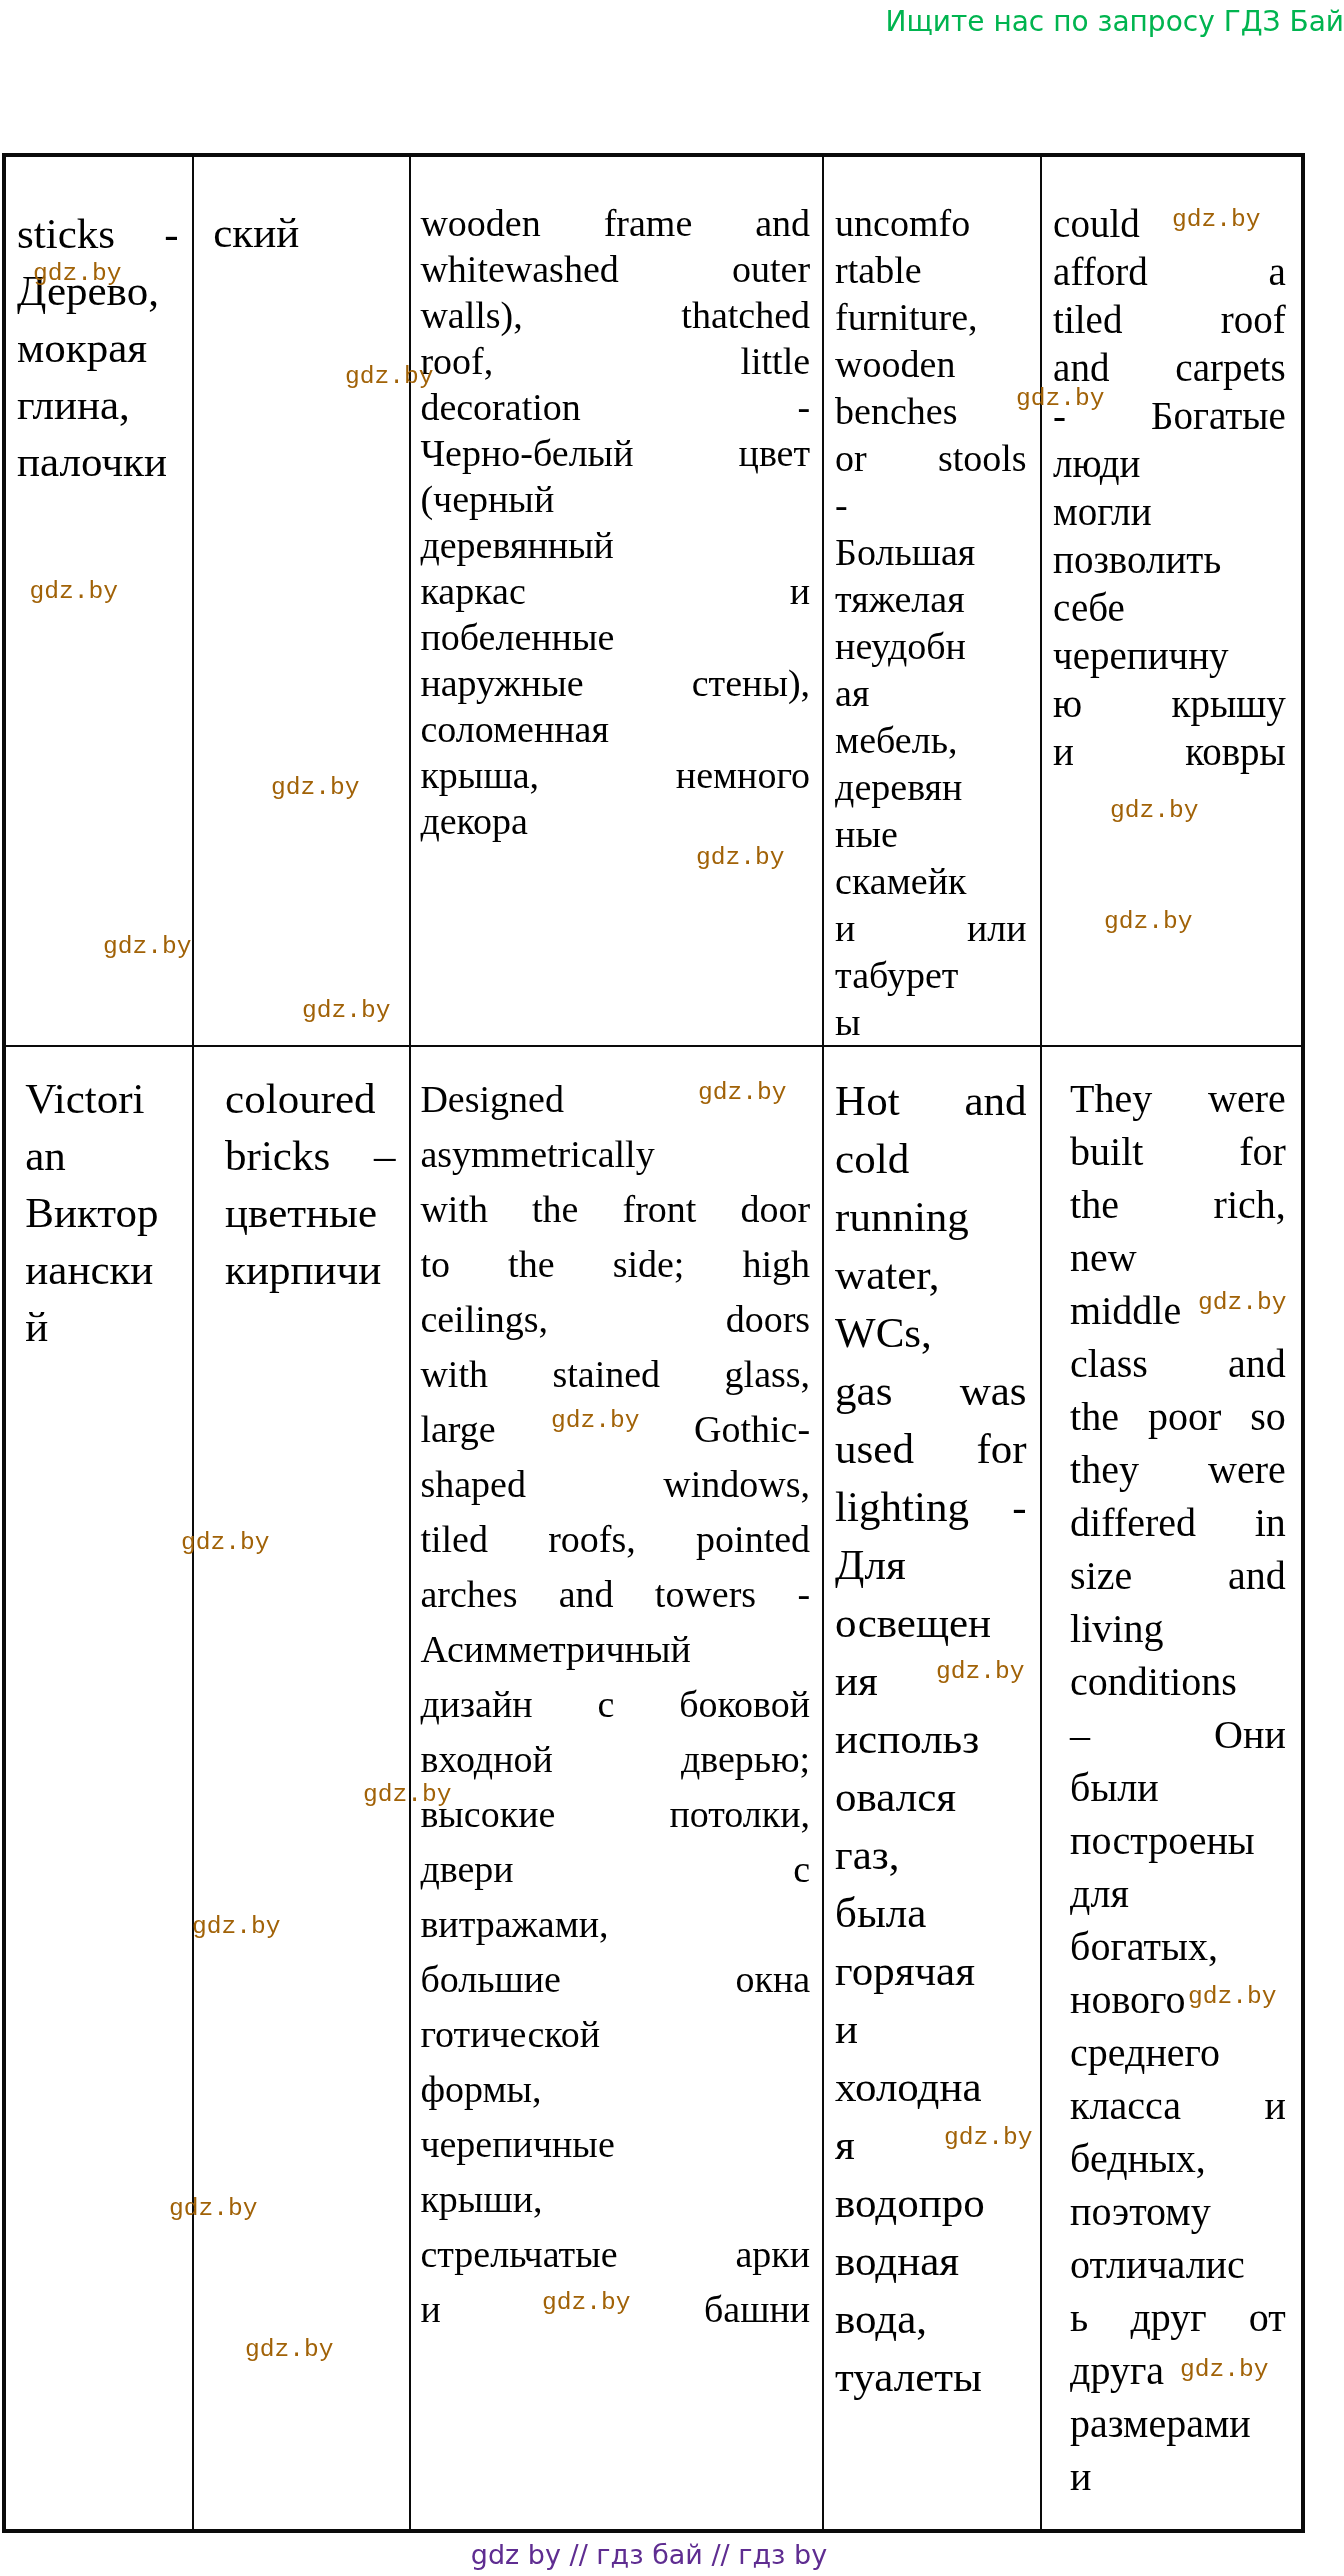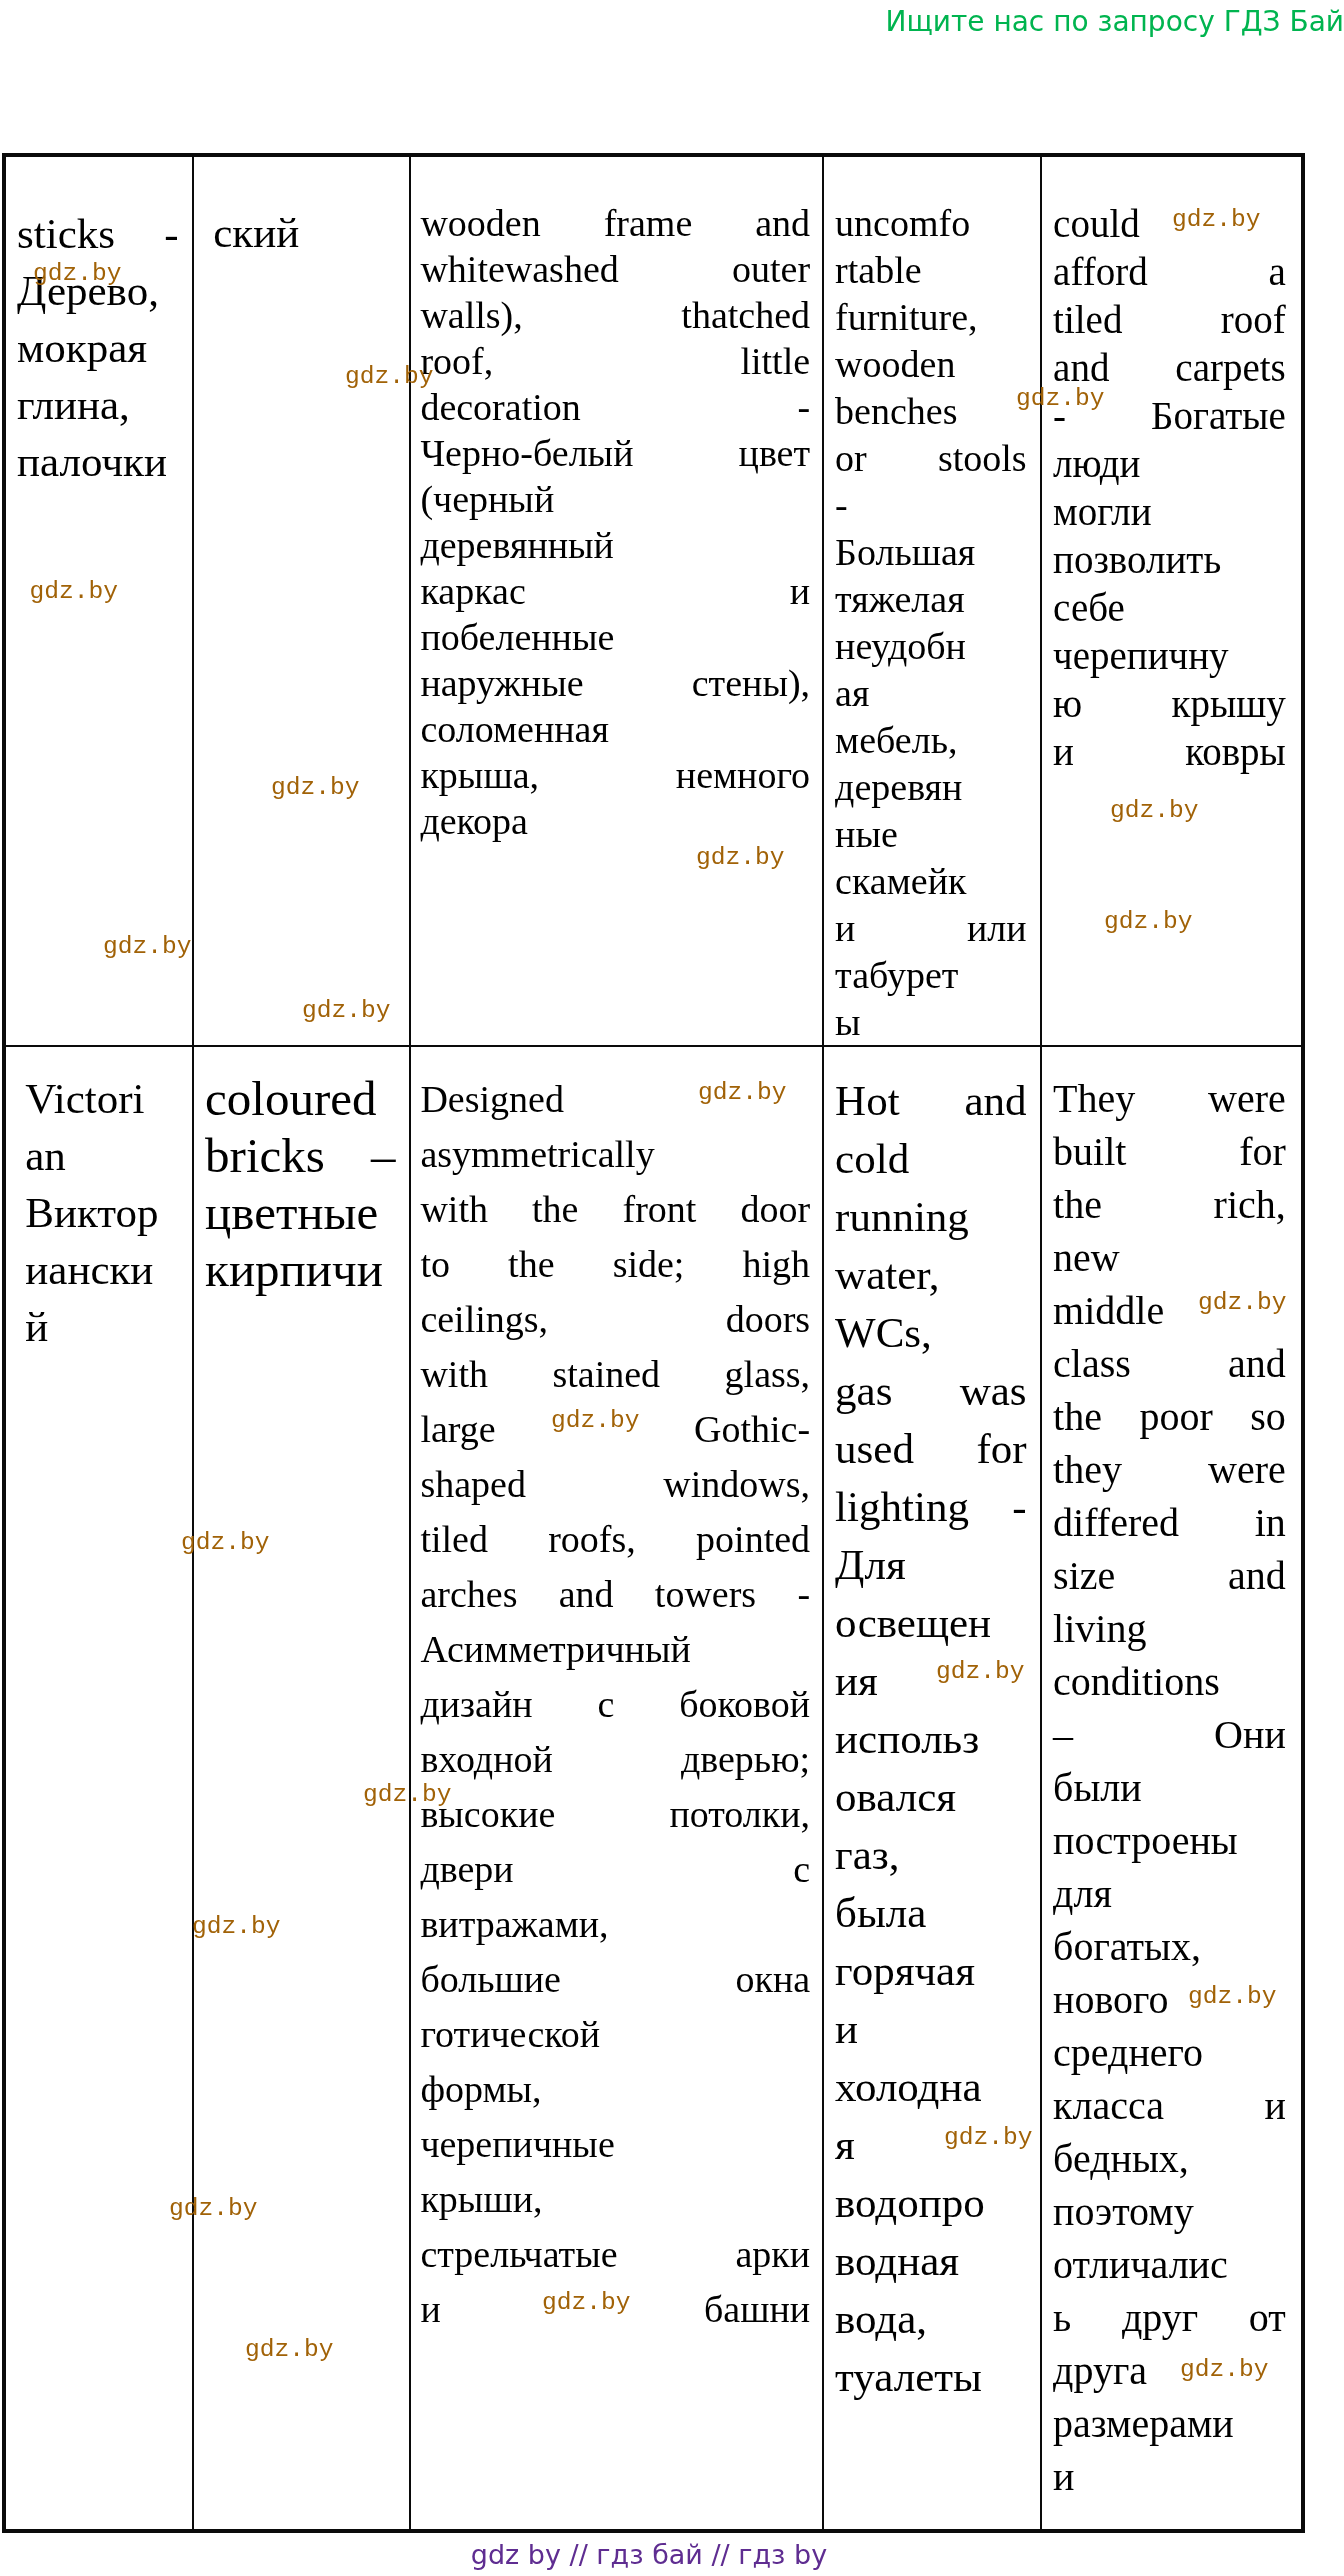--- a/index.html
+++ b/index.html
@@ -33,24 +33,24 @@
   .bR{border-right:2.5px solid #0a0a0a;}
   .bB{border-bottom:2.5px solid #0a0a0a;}
   
   .r0c0{font-size:43px;line-height:55px;padding:48px 14.8px 0 19.7px;}
   .r0c1{font-size:43px;line-height:57px;padding:48px 13px 0 11.5px;}
   .r0c2{font-size:38px;line-height:46px;padding:43px 11.5px 0 9.8px;}
   .r0c3{font-size:38px;line-height:47px;padding:43px 13px 0 11.5px;}
   .r0c4{font-size:39px;line-height:48px;padding:43px 14.8px 0 11.5px;}
   
   .r1c0{font-size:43px;line-height:57px;padding:23px 14.8px 0 19.7px;}
-  .r1c1{font-size:49px;line-height:57px;padding:23px 13px 0 11.5px;}
+  .r1c1{font-size:43px;line-height:57px;padding:23px 13px 0 11.5px;margin-left:20px;}
   .r1c2{font-size:38px;line-height:55px;padding:24.6px 11.5px 0 9.8px;}
   .r1c3{font-size:43px;line-height:58px;padding:24.6px 13px 0 11.5px;}
-  .r1c4{font-size:40px;line-height:53px;padding:24.6px 14.8px 0 11.5px;}
+  .r1c4{font-size:40px;line-height:53px;padding:24.6px 14.8px 0 11.5px;margin-left:17px;}
   .wm{
     position:absolute;
     font-family:Liberation Mono, monospace;
     font-size:24.6px;color:#a16207;white-space:nowrap;line-height:26px;
   }
 </style>
 </head>
 <body>
 
 <div class="site-header">Ищите нас по запросу ГДЗ Бай</div>

